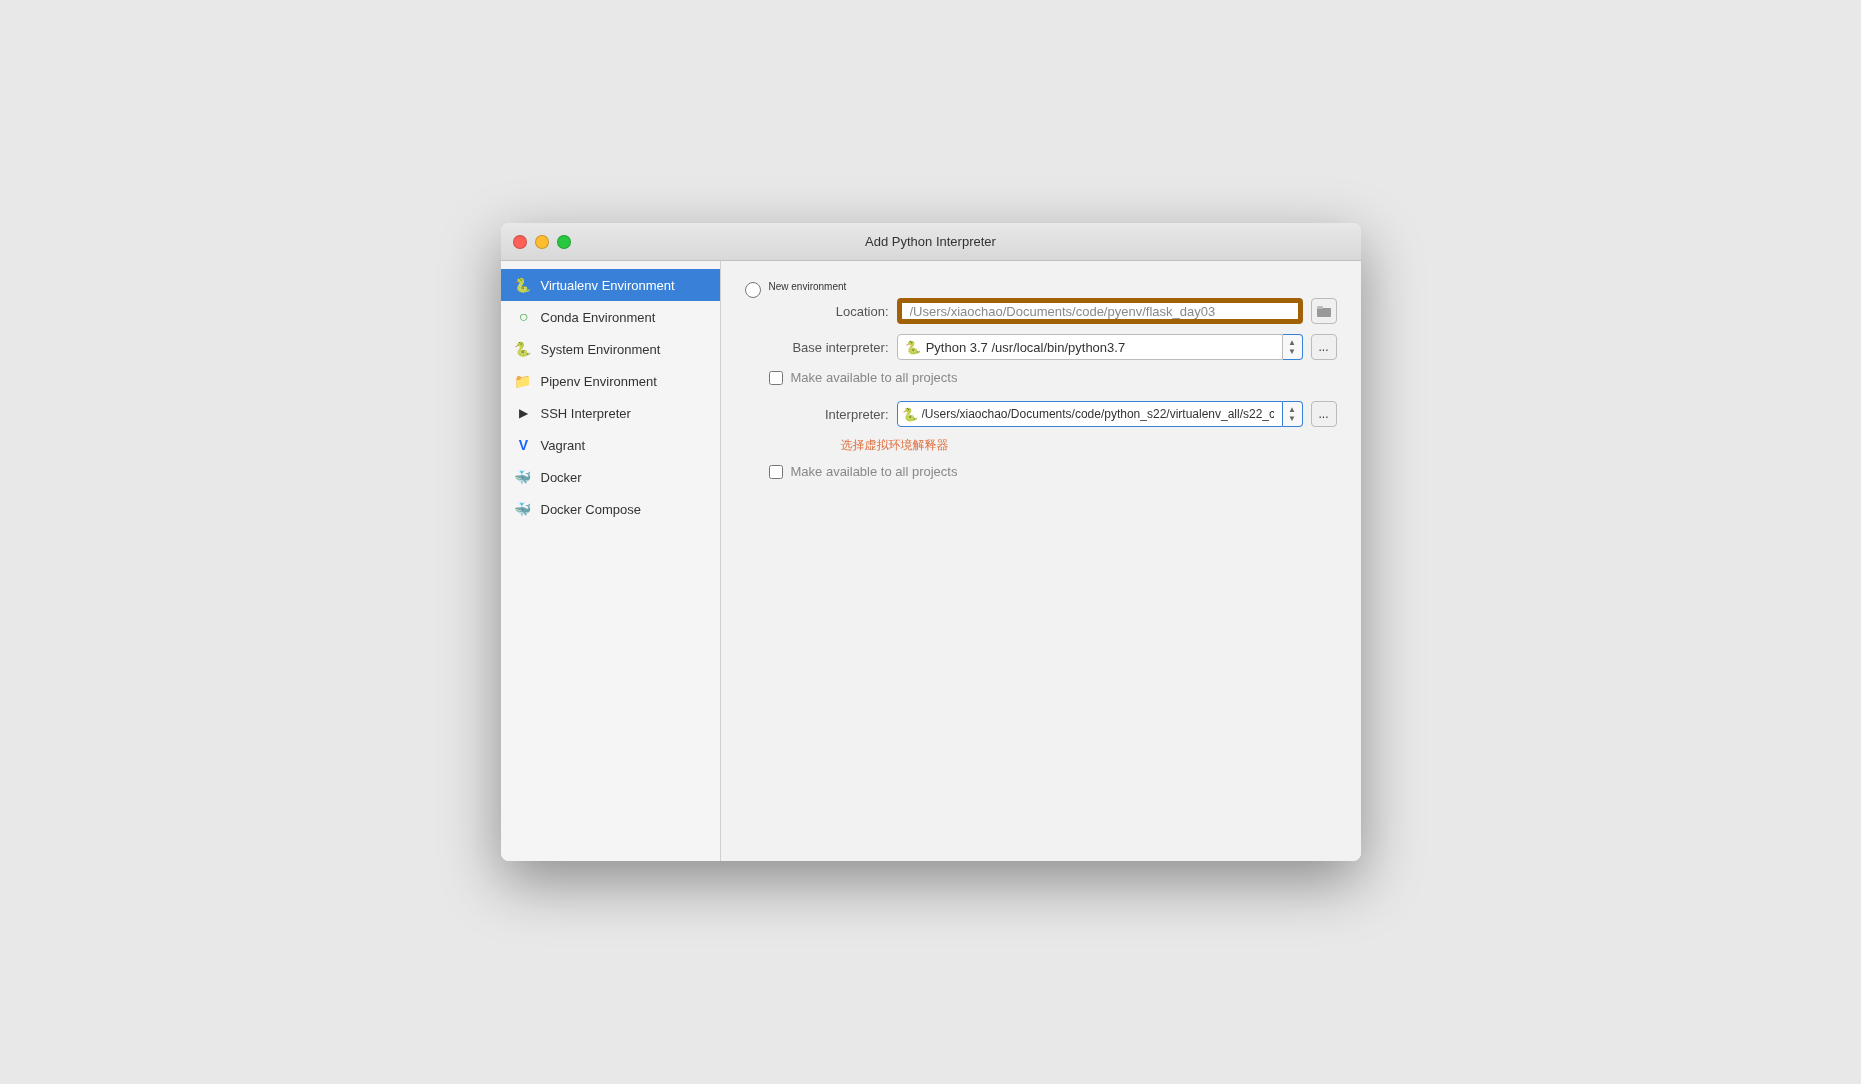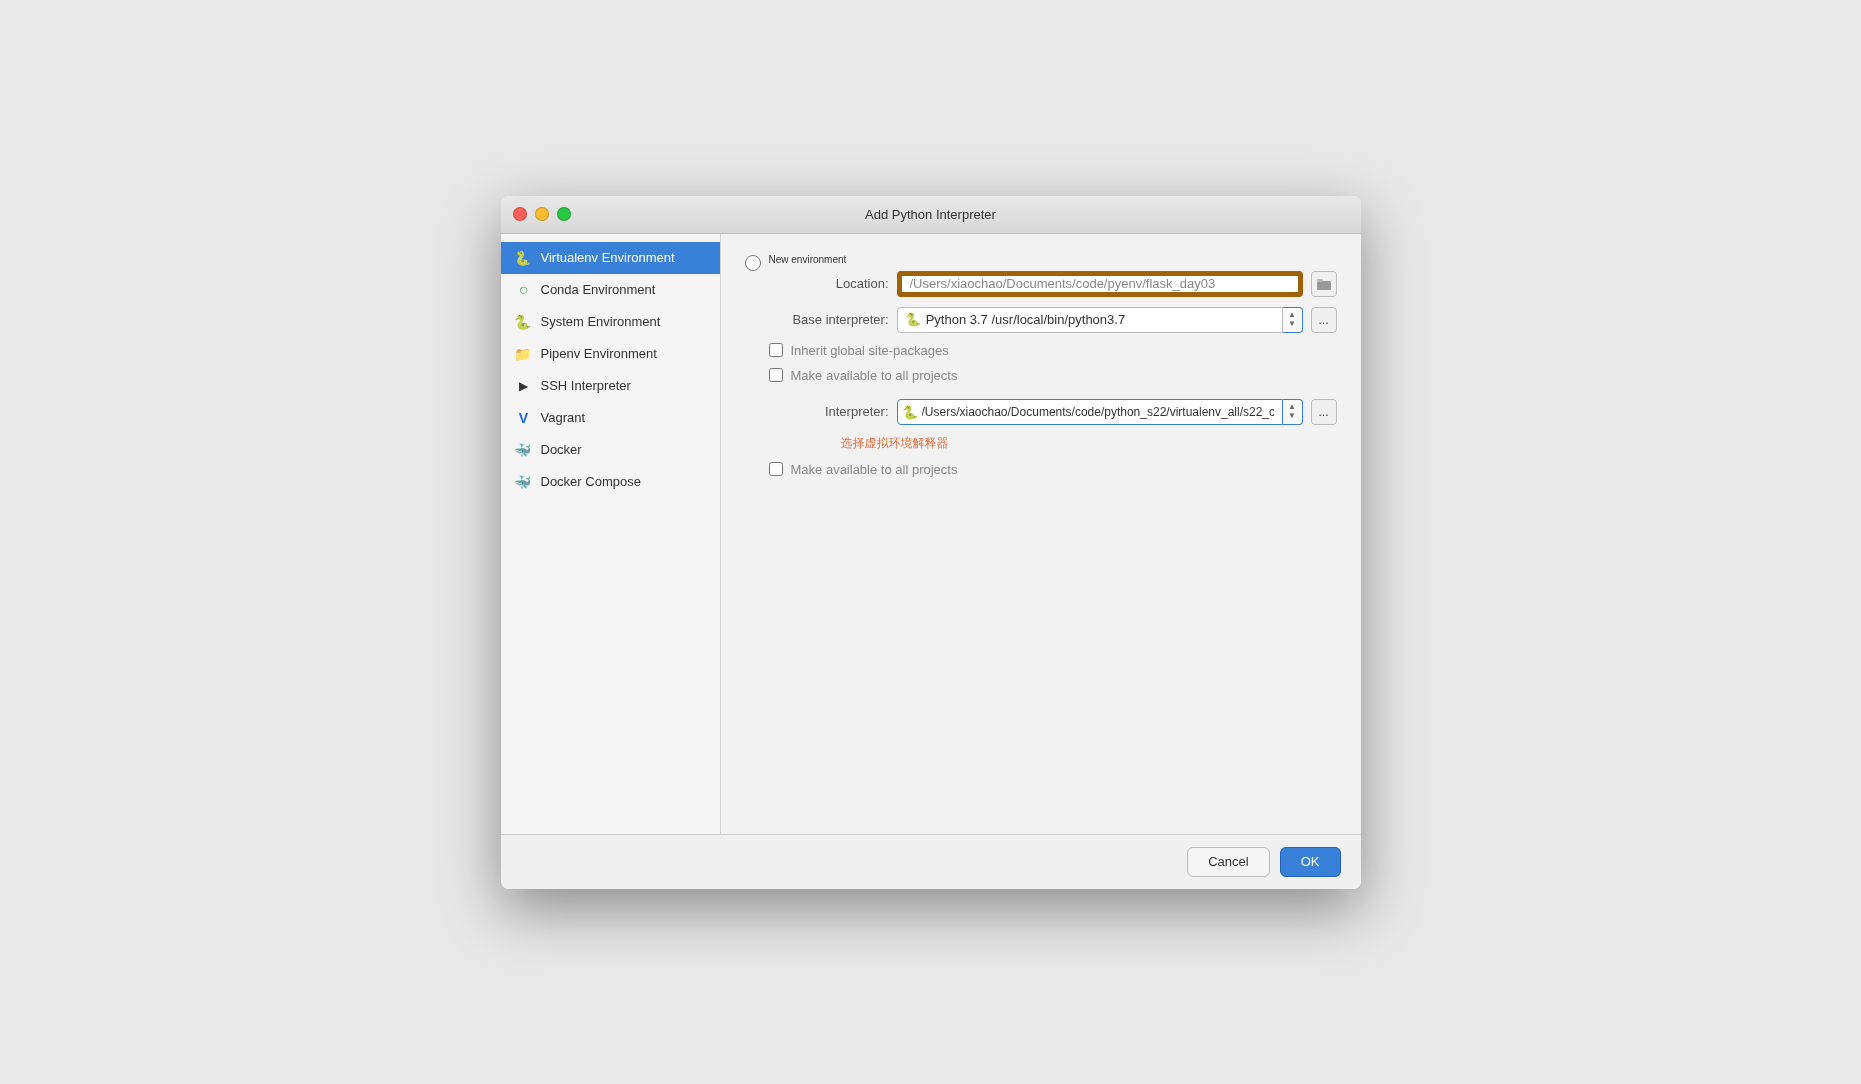--- a/index.html
+++ b/index.html
@@ -354,24 +354,20 @@
                 </div>
                 <div class="spin-btn">
                   <span class="spin-arrow">▲</span>
                   <span class="spin-arrow">▼</span>
                 </div>
               </div>
               <div class="dots-btn">...</div>
             </div>
             <div class="checkbox-row">
               <input type="checkbox" class="checkbox-input" style="">
-              <span class="checkbox-label">Inherit global site-packages</span>
-            </div>
-            <div class="checkbox-row">
-              <input type="checkbox" class="checkbox-input" style="">
               <span class="checkbox-label">Make available to all projects</span>
             </div>
           </div>
         </div>
 
         <div>
           <div class="section-content">
             <div class="field-row">
               <span class="field-label">Interpreter:</span>
               <div class="interpreter-field">
@@ -391,17 +387,13 @@
               <input type="checkbox" class="checkbox-input" style="">
               <span class="checkbox-label">Make available to all projects</span>
             </div>
           </div>
         </div>
 
       </div>
     </div>
   </div>
 
-  <div class="dialog-footer">
-    <button class="btn btn-cancel">Cancel</button>
-    <button class="btn btn-ok">OK</button>
-  </div>
 </div>
 
 </body></html>

